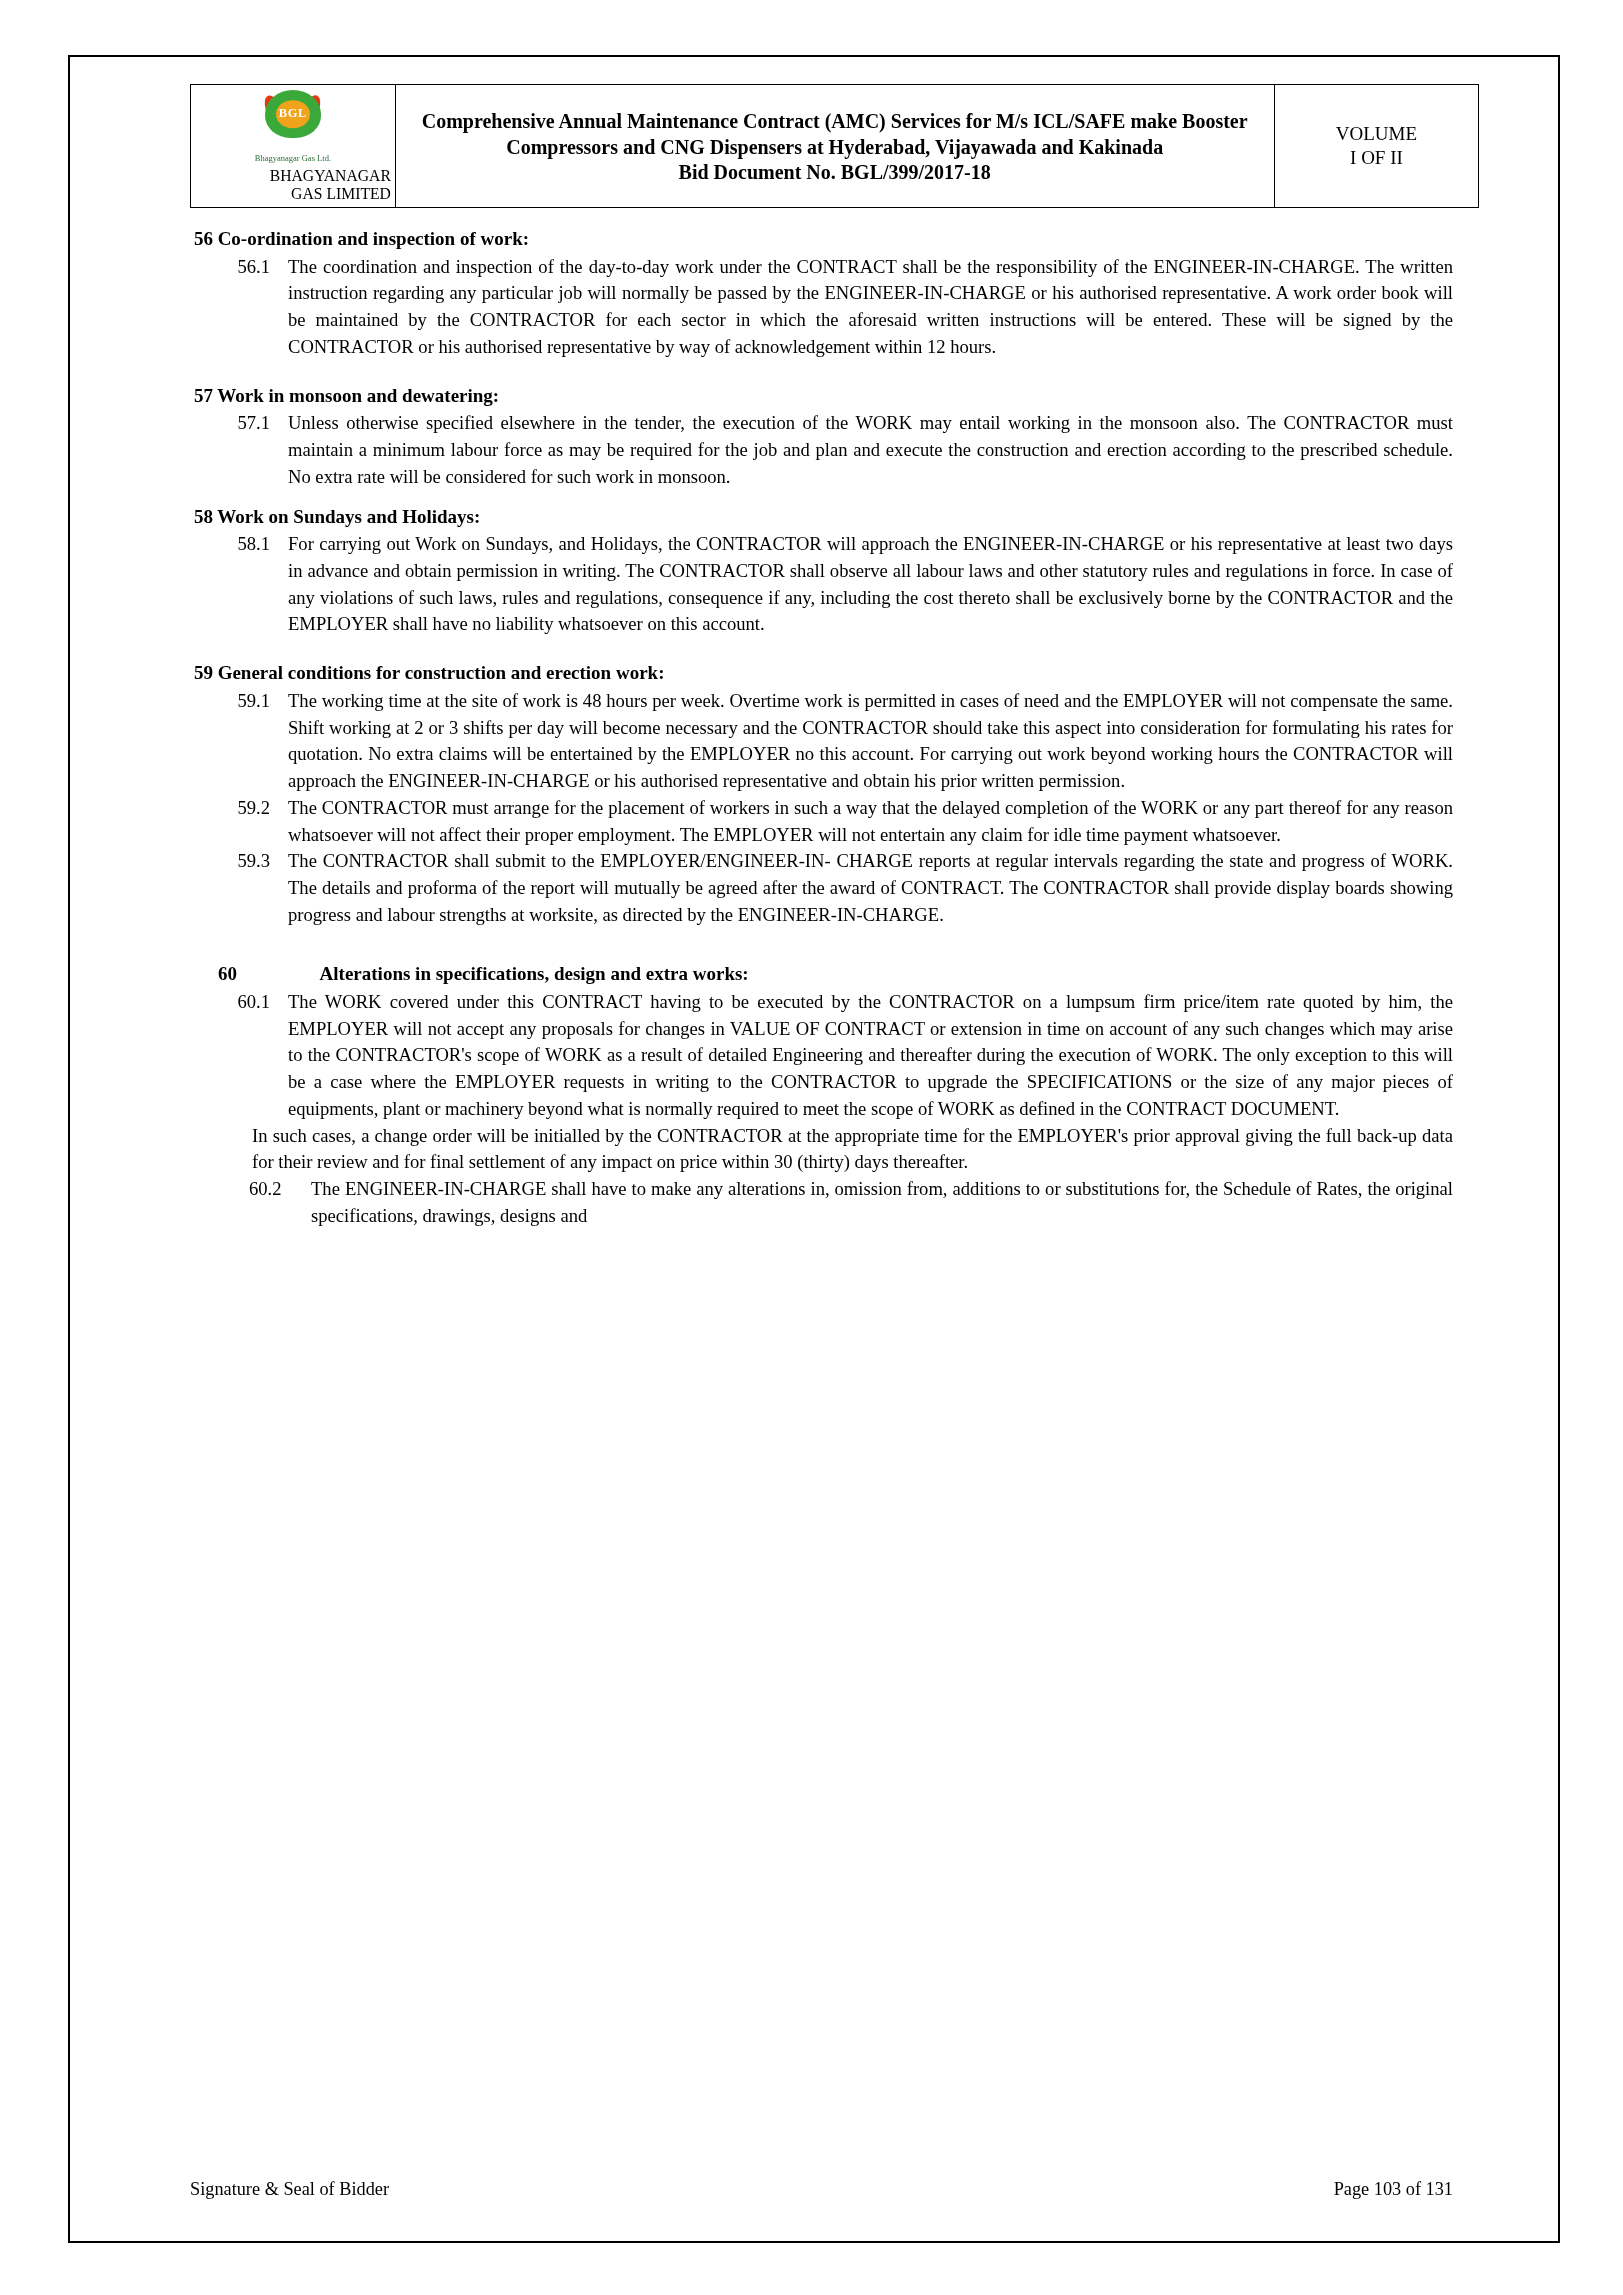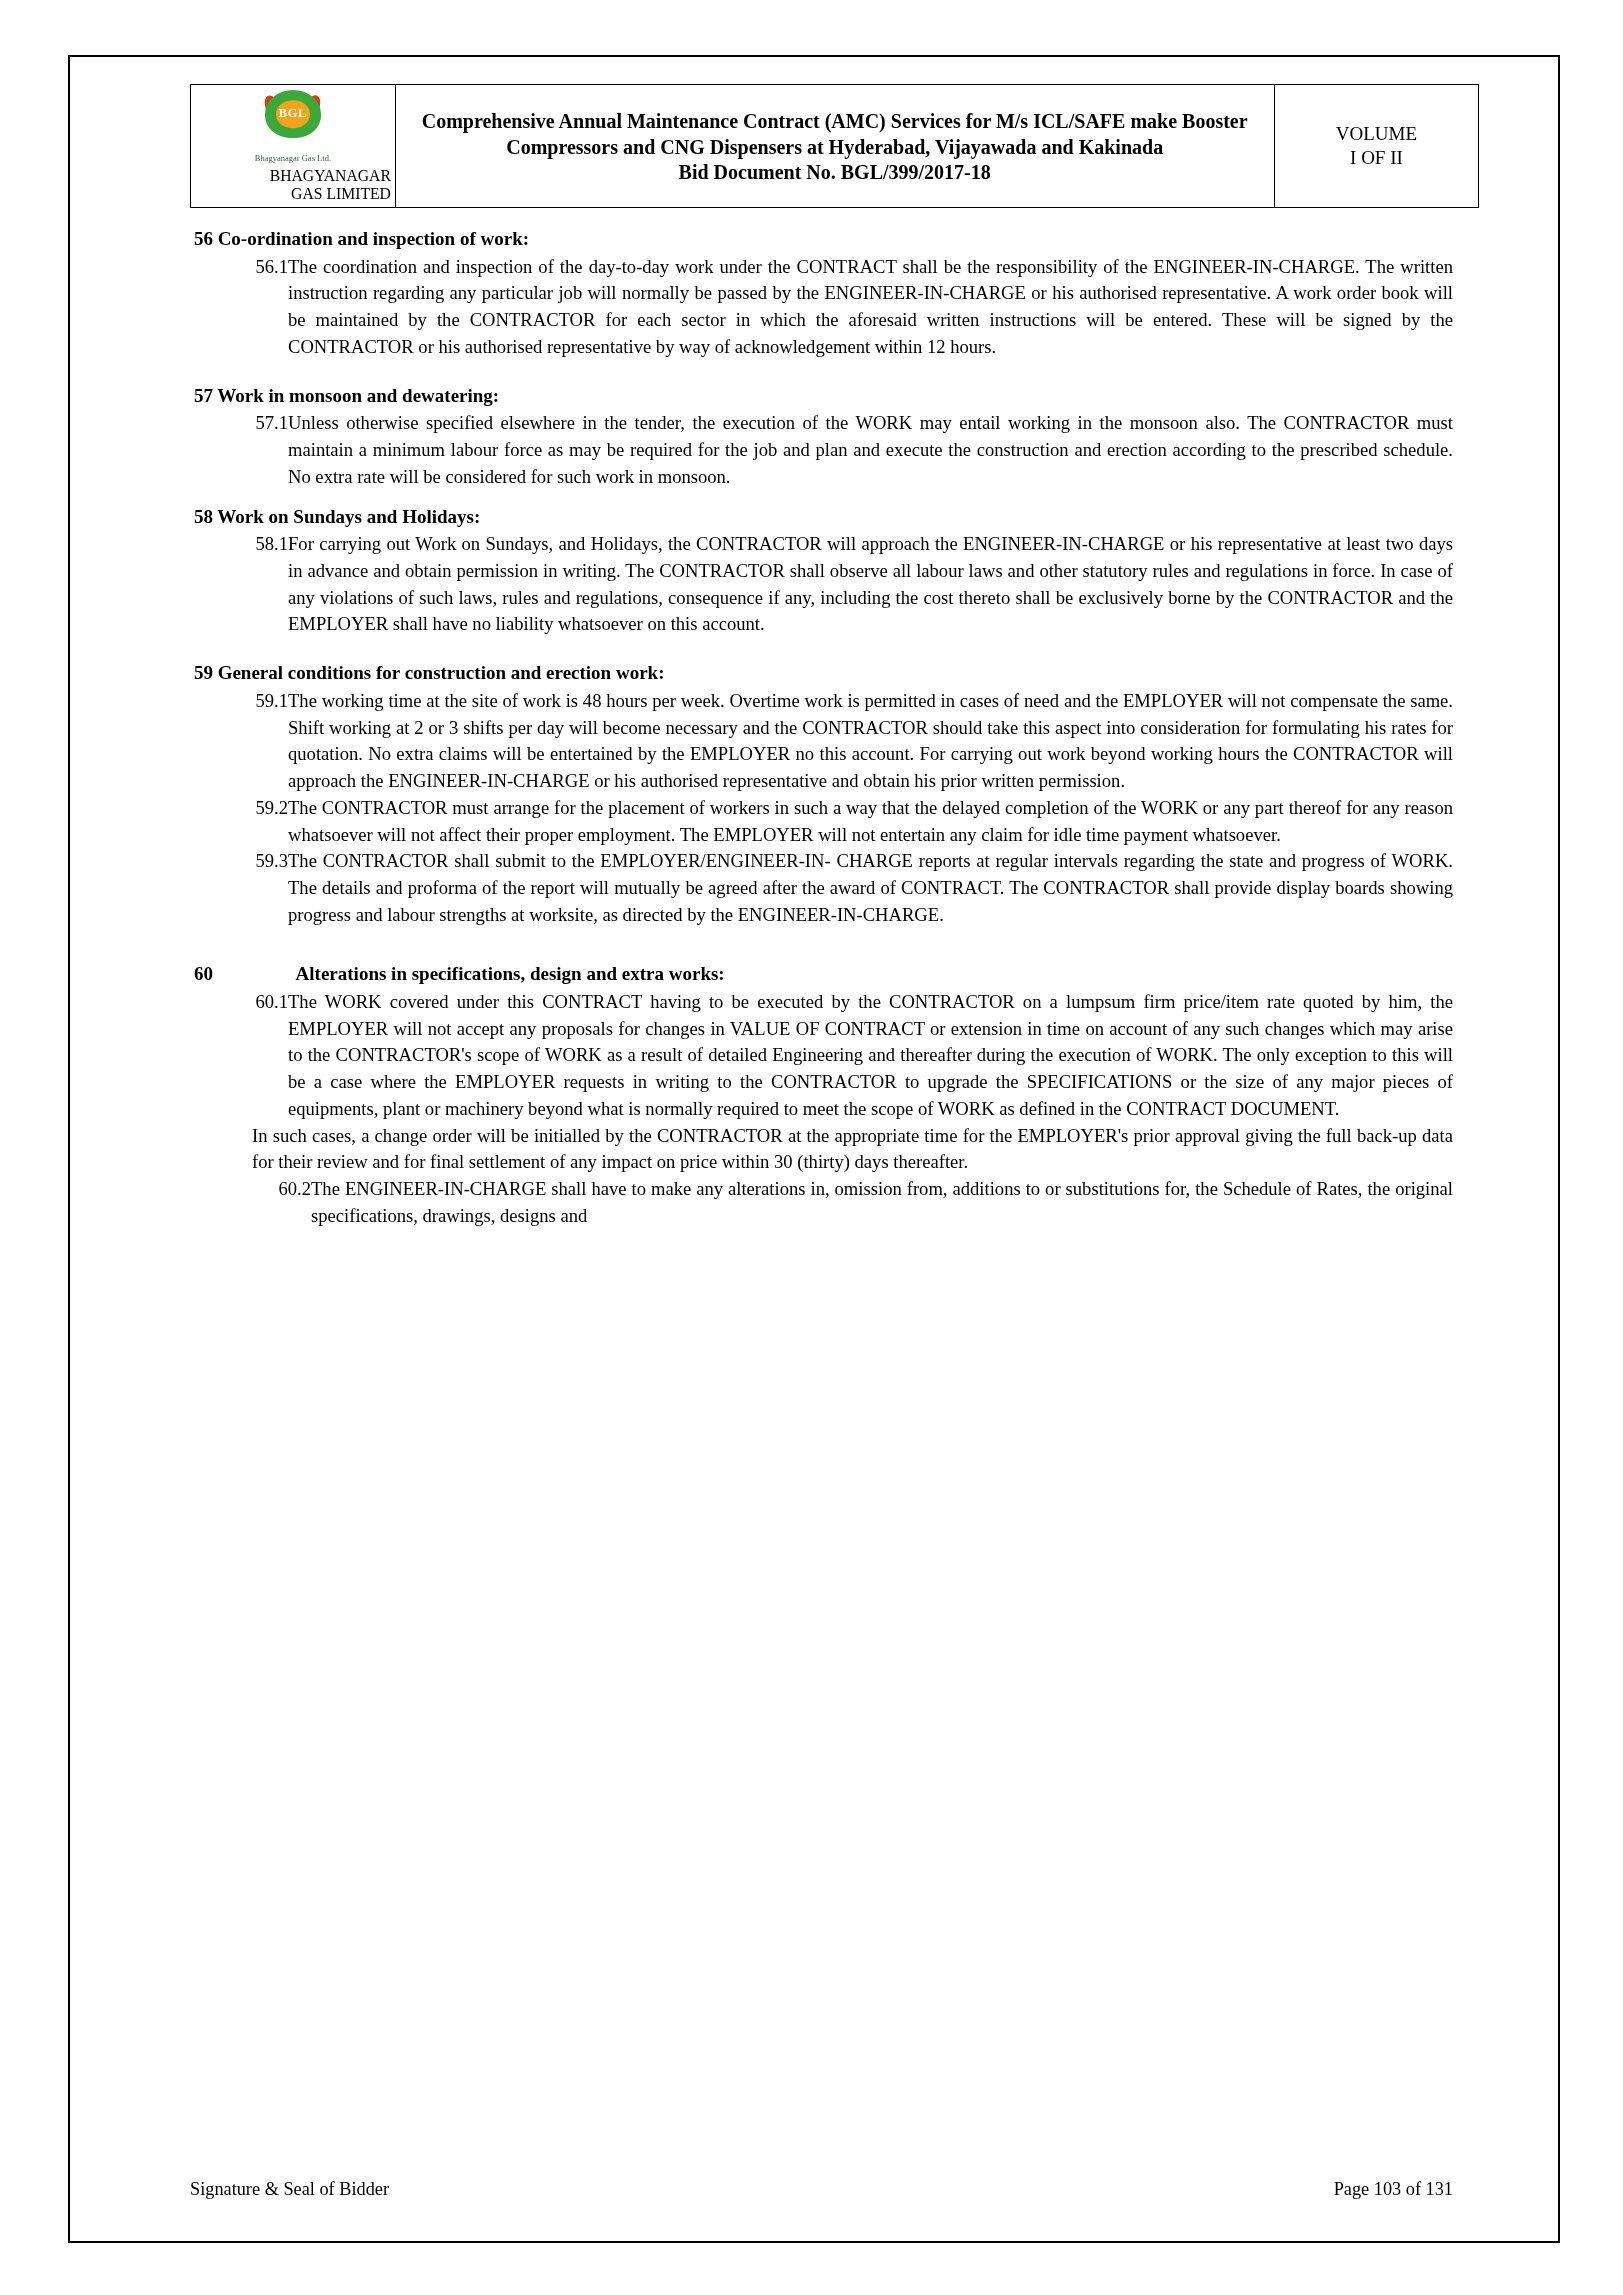--- a/index.html
+++ b/index.html
@@ -158,30 +158,31 @@
     margin-top: 0;
   }
   .clause-head .num {
     display: inline-block;
   }
   .clause-head .htext {
     display: inline;
   }
   .clause-head.spaced .num {
     width: 98px;
+    margin-left: 24px;
   }
   .para {
     display: flex;
     align-items: flex-start;
     margin-bottom: 0px;
   }
   .para .pnum {
     width: 98px;
     flex: 0 0 98px;
-    text-align: right;
+    text-align: center;
     padding-left: 29.4px;
     box-sizing: border-box;
   }
   .para .ptext {
     flex: 1 1 auto;
     text-align: justify;
     text-justify: inter-word;
   }
   .para.indent-sub .pnum {
     width: 121px;

